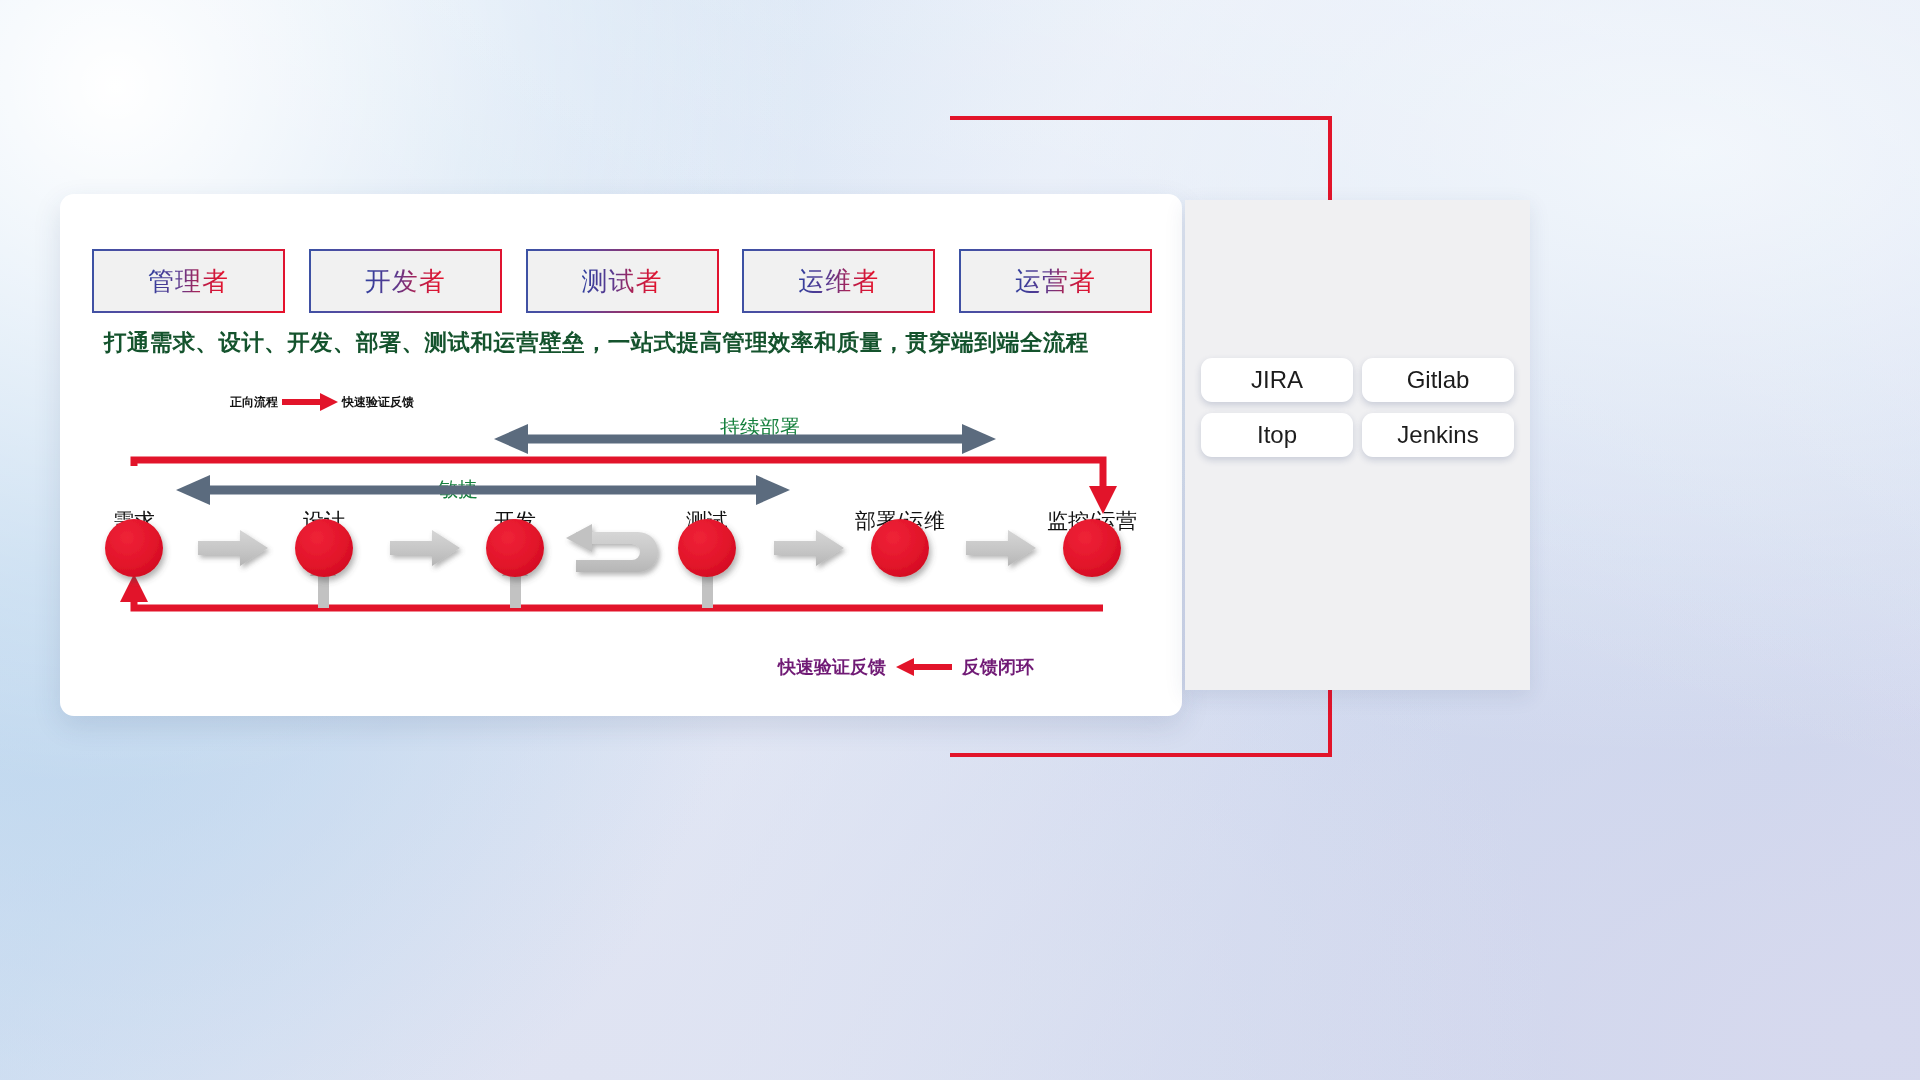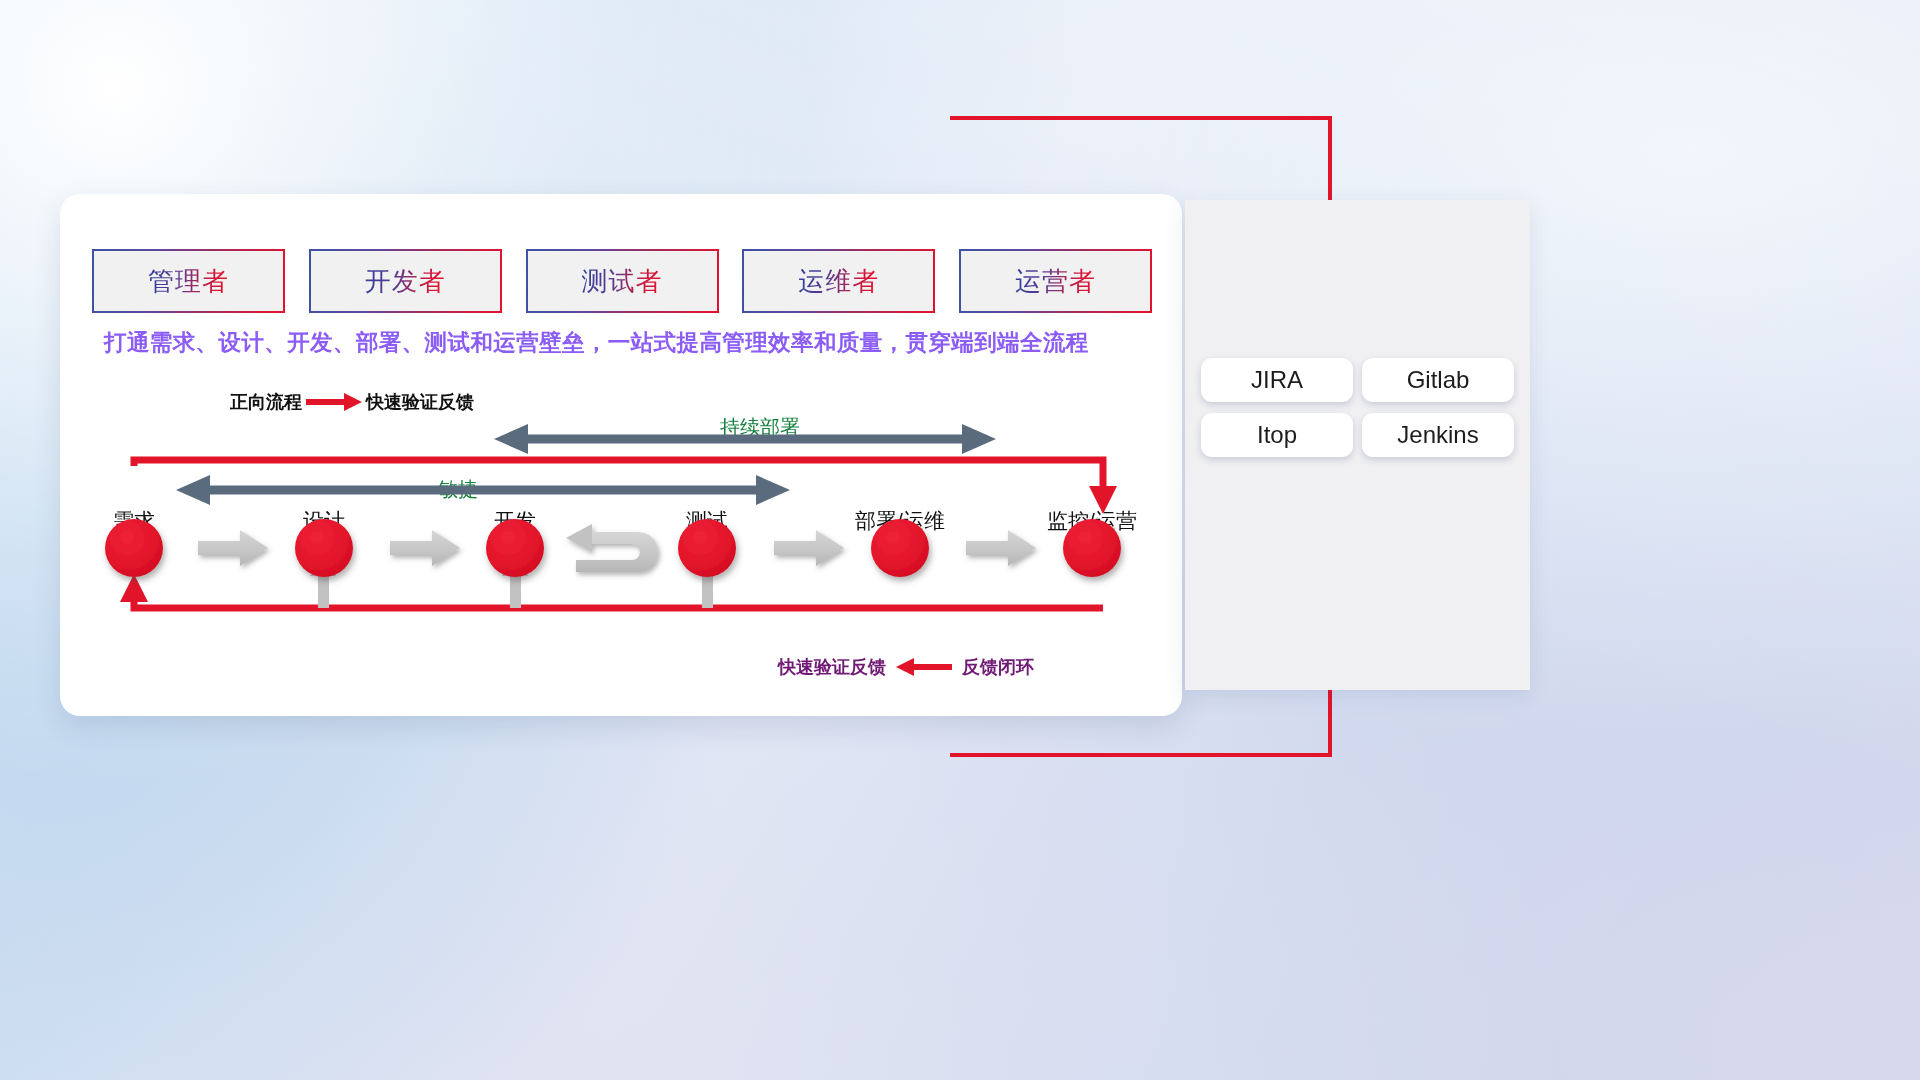--- a/index.html
+++ b/index.html
@@ -23,21 +23,21 @@
     content:"";position:absolute;inset:0;
     background:linear-gradient(200deg, rgba(255,255,255,.35) 0%, rgba(255,255,255,0) 45%);
   }
 
   
   #bracket{position:absolute;left:0;top:0;width:1920px;height:1080px;pointer-events:none;}
 
   
   #card{
     position:absolute;left:60px;top:194px;width:1122px;height:522px;
-    background:#ffffff;border-radius:20px;
+    background:#ffffff;border-radius:14px;
     box-shadow:0 10px 28px rgba(40,60,110,.13);
   }
 
   
   #roles{
     position:absolute;left:32px;top:55px;width:1060px;height:64px;
     display:flex;justify-content:space-between;align-items:stretch;
   }
   .role-box{
     width:193px;height:100%;
@@ -55,29 +55,29 @@
   }
   .role-label{
     font-size:26px;font-weight:400;letter-spacing:1px;position:relative;z-index:2;
     background:linear-gradient(95deg,#2f3f9e 0%,#5b3a8f 38%,#c01b45 70%,#ee1126 100%);
     -webkit-background-clip:text;background-clip:text;color:transparent;
   }
 
   
   #desc{
     position:absolute;left:44px;top:133px;width:1050px;
-    font-size:22.5px;font-weight:bold;color:#8b5cf6;letter-spacing:.4px;
+    font-size:22.5px;font-weight:bold;color:#14532d;letter-spacing:.4px;
     white-space:nowrap;
   }
 
   
   #legend-forward{
     position:absolute;left:170px;top:195px;height:26px;
     display:flex;align-items:center;gap:4px;
-    font-size:18px;font-weight:bold;color:#111;white-space:nowrap;
+    font-size:12px;font-weight:bold;color:#111;white-space:nowrap;
   }
   .legend-arrow-red{width:56px;height:18px;flex:0 0 auto;}
 
   
   #legend-feedback{
     position:absolute;left:718px;top:460px;height:26px;
     display:flex;align-items:center;gap:10px;
     font-size:18px;font-weight:bold;color:#701a75;white-space:nowrap;
   }
 

